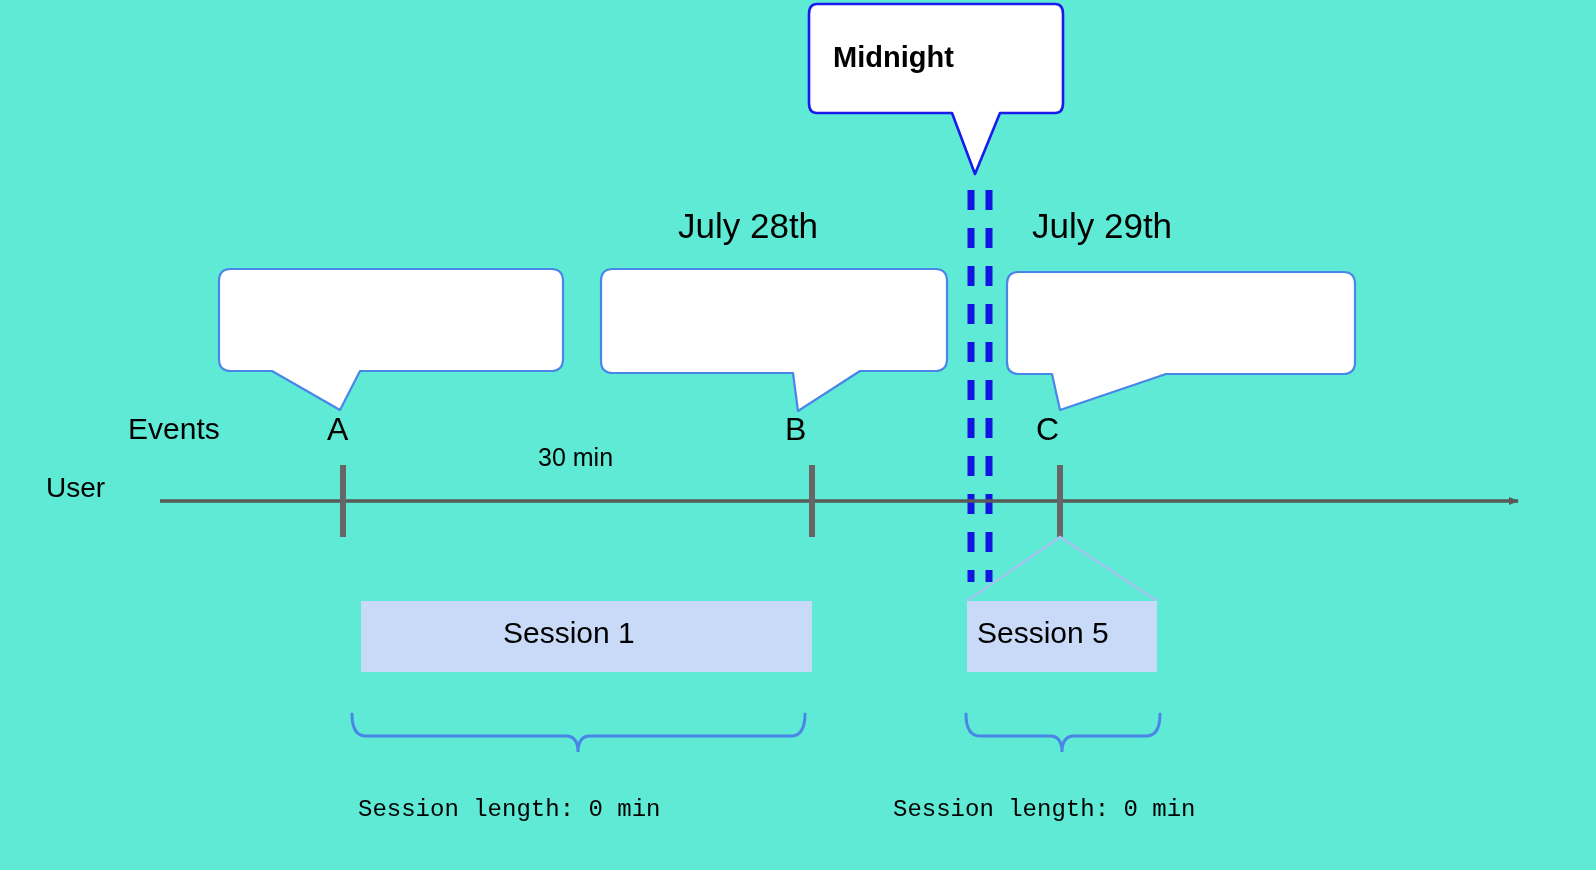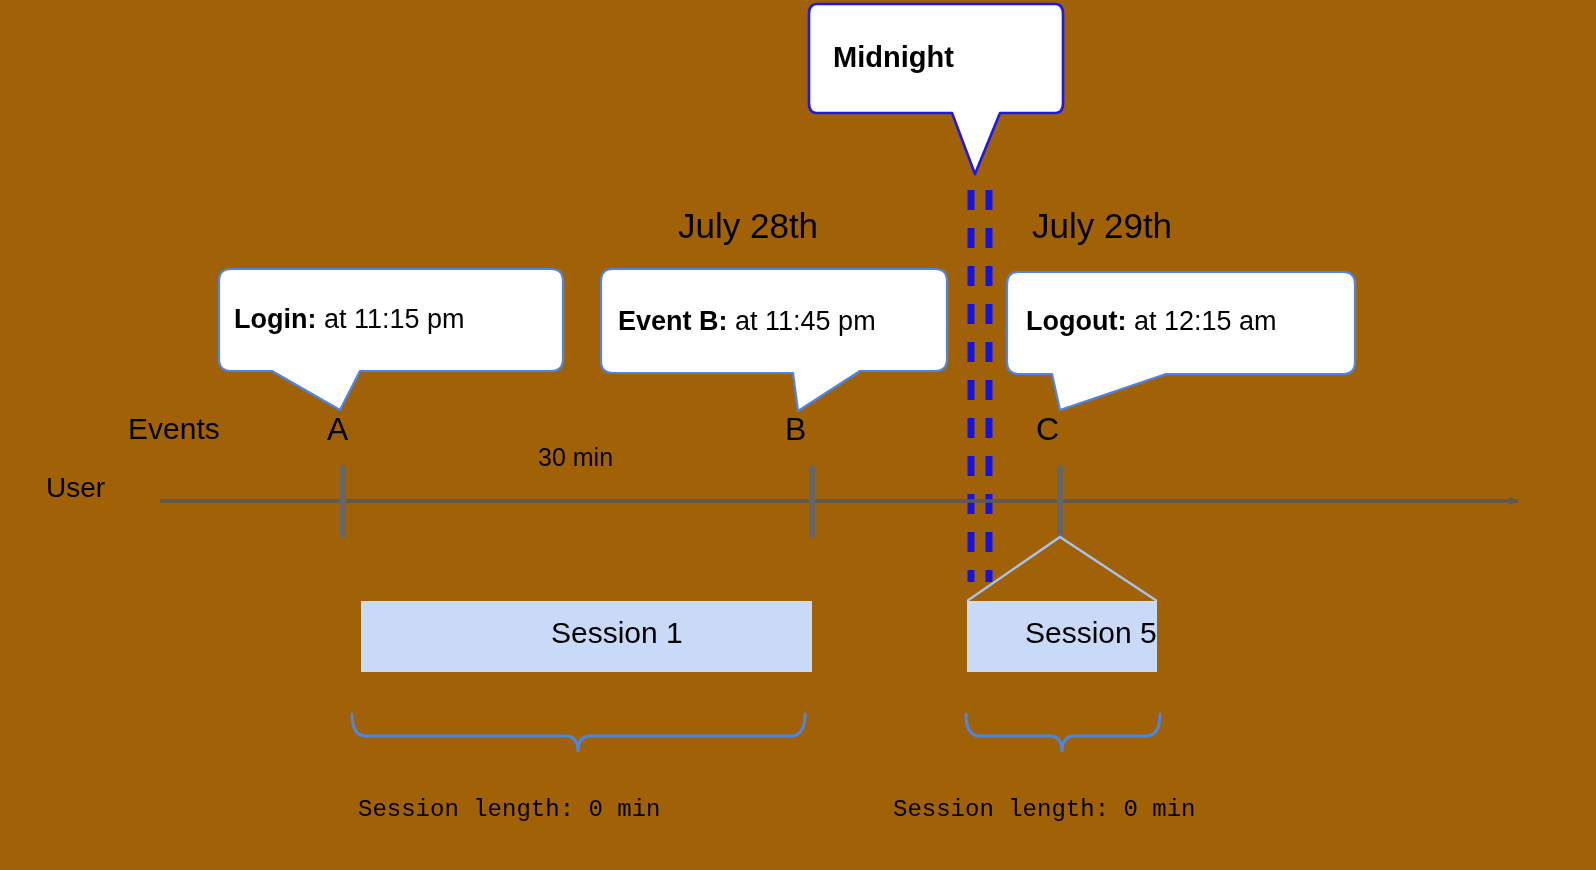--- a/index.html
+++ b/index.html
@@ -8,21 +8,21 @@
     background: #ffffff;
   }
   body {
     font-family: "Liberation Sans", sans-serif;
     color: #000000;
   }
   #stage {
     position: relative;
     width: 1596px;
     height: 870px;
-    background: #a16207;
+    background: #5eead4;
     overflow: hidden;
   }
   #vector-layer {
     position: absolute;
     left: 0;
     top: 0;
     width: 1596px;
     height: 870px;
   }
   .txt {
@@ -74,21 +74,20 @@
     line-height: 1;
   }
 
   
   .session-label {
     position: absolute;
     font-size: 30px;
     color: #000000;
     white-space: nowrap;
     line-height: 1;
-    margin-left: 48px;
   }
   .sess-1-label { left: 503px; top: 618px; }
   .sess-2-label { left: 977px; top: 618px; }
 
   
   .len-label {
     position: absolute;
     font-size: 24px;
     color: #000000;
     white-space: nowrap;
@@ -167,31 +166,22 @@
                Q1062,736 1074,736 L1146,736 Q1160,736 1160,714" fill="none" stroke="#4a86e8" stroke-width="3" stroke-linecap="round"></path>
     </g>
 
   </svg>
 
   <div class="co-midnight">Midnight</div>
 
   <div class="txt lbl-date date-28">July 28th</div>
   <div class="txt lbl-date date-29">July 29th</div>
 
-  <div class="callout-text co-login">
-    <b>Login:</b><span> at 11:15 pm</span>
-  </div>
 
-  <div class="callout-text co-eventb">
-    <b>Event B:</b><span> at 11:45 pm</span>
-  </div>
 
-  <div class="callout-text co-logout">
-    <b>Logout:</b><span> at 12:15 am</span>
-  </div>
 
   <div class="txt lbl-events">Events</div>
   <div class="txt lbl-user">User</div>
 
   <div class="txt evt-letter evt-a">A</div>
   <div class="txt evt-letter evt-b">B</div>
   <div class="txt evt-letter evt-c">C</div>
 
   <div class="txt lbl-30min">30 min</div>
 

